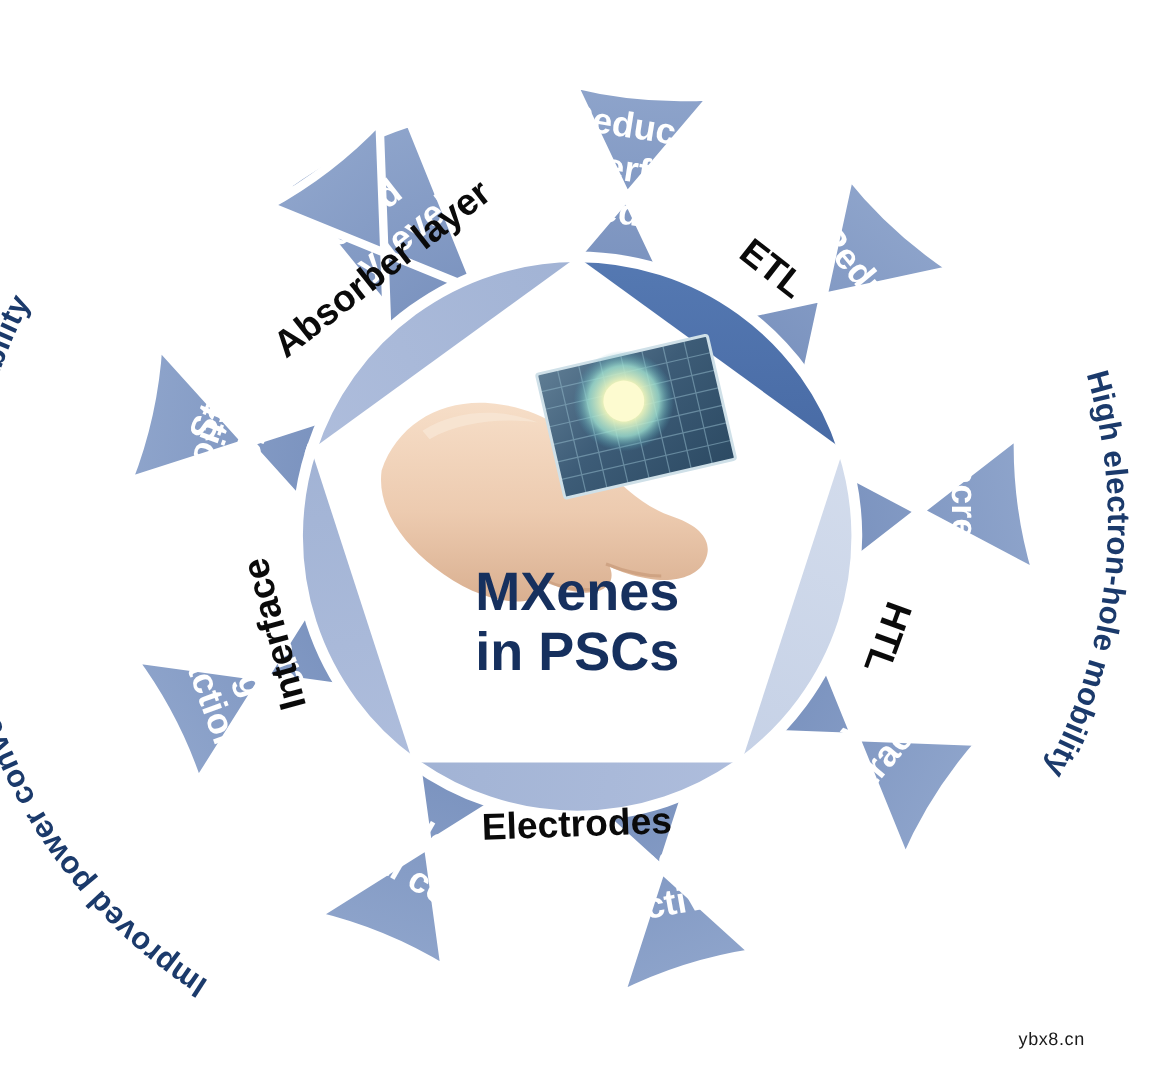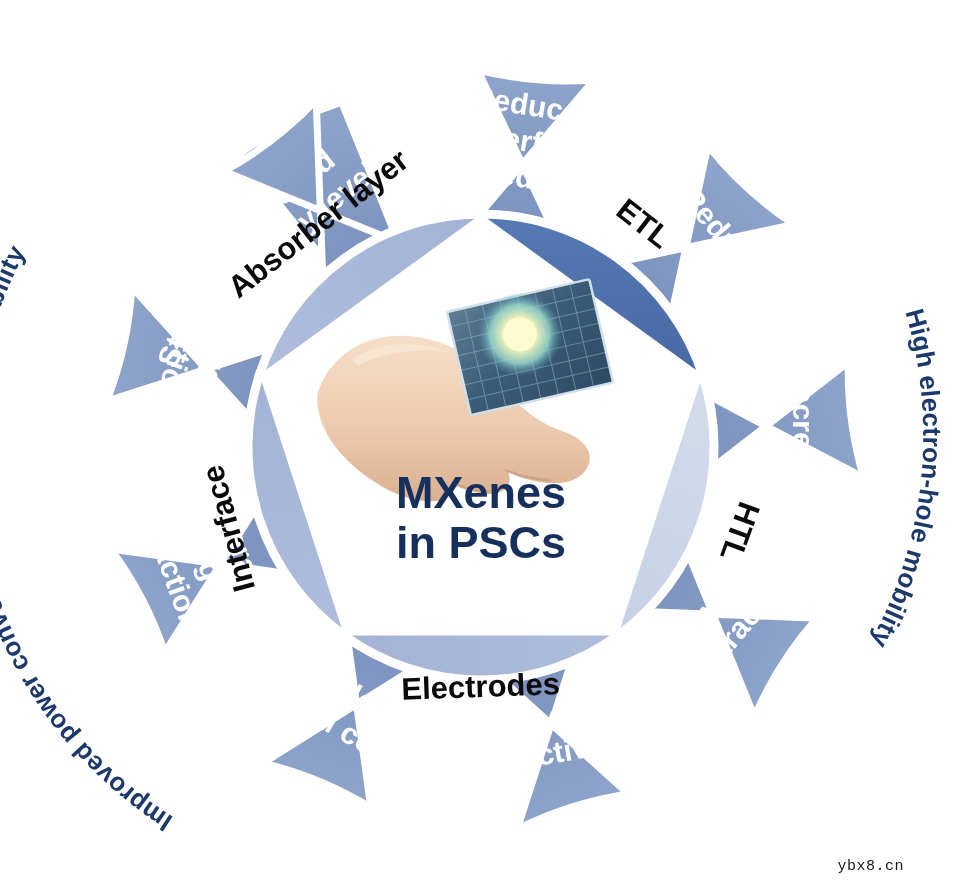--- a/index.html
+++ b/index.html
@@ -44,21 +44,21 @@
   .center-text {
     font-family: "Liberation Sans", sans-serif;
     font-weight: bold;
     fill: #16305e;
     font-size: 45px;
   }
   .watermark {
     position: absolute;
     right: 58px;
     bottom: 20px;
-    font-family: Liberation Mono, monospace;
+    font-family: Liberation Sans, sans-serif;
     font-size: 15px;
     color: #1a1a1a;
     letter-spacing: 0.5px;
   }
 </style>
 </head>
 <body>
 
 <div id="diagram-root">
 

